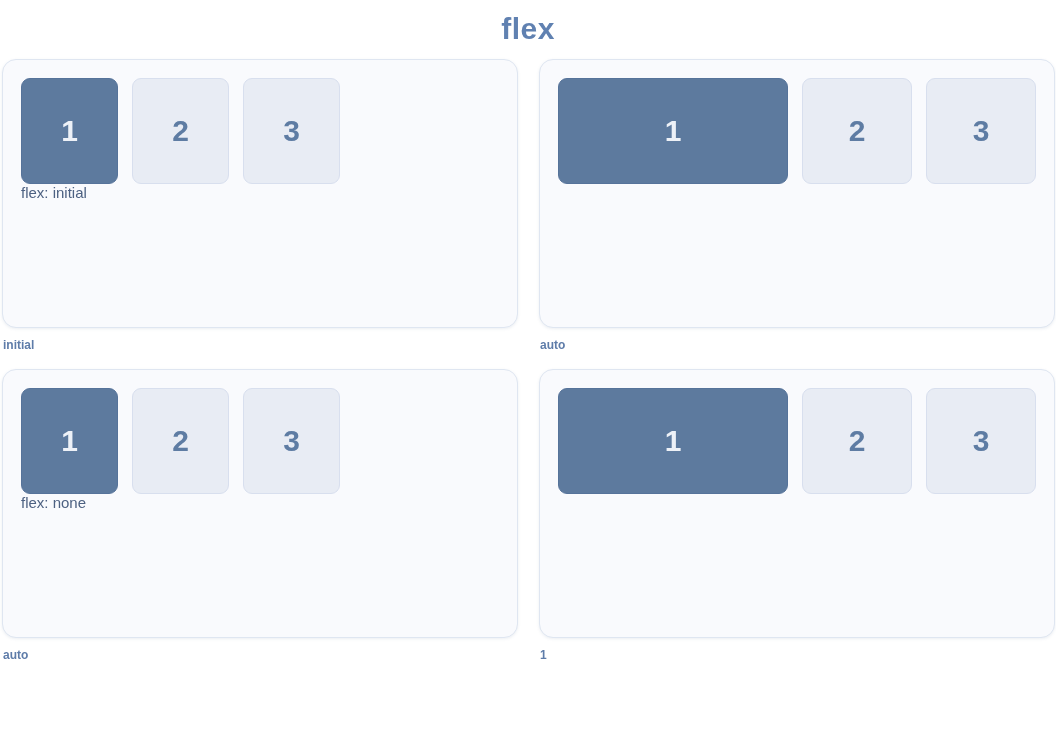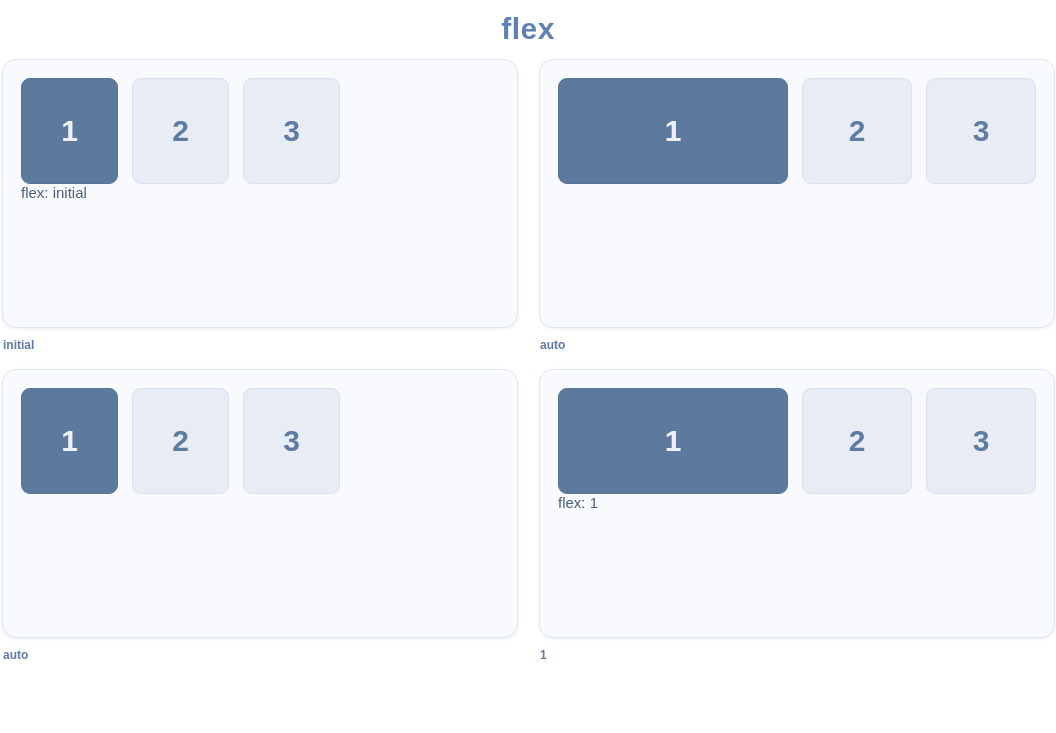--- a/index.html
+++ b/index.html
@@ -126,29 +126,29 @@
     <div class="cell-label">auto</div>
   </section>
 
   <section class="cell">
     <div class="panel panel--fixed">
       <div class="boxes">
         <div class="box box--dark">1</div>
         <div class="box box--light">2</div>
         <div class="box box--light">3</div>
       </div>
+      <div class="caption">flex: none</div>
     </div>
     <div class="cell-label">auto</div>
   </section>
 
   <section class="cell">
     <div class="panel panel--grow">
       <div class="boxes">
         <div class="box box--dark">1</div>
         <div class="box box--light">2</div>
         <div class="box box--light">3</div>
       </div>
-      <div class="caption">flex: 1</div>
     </div>
     <div class="cell-label">1</div>
   </section>
 
 </div>
 
 </body></html>

